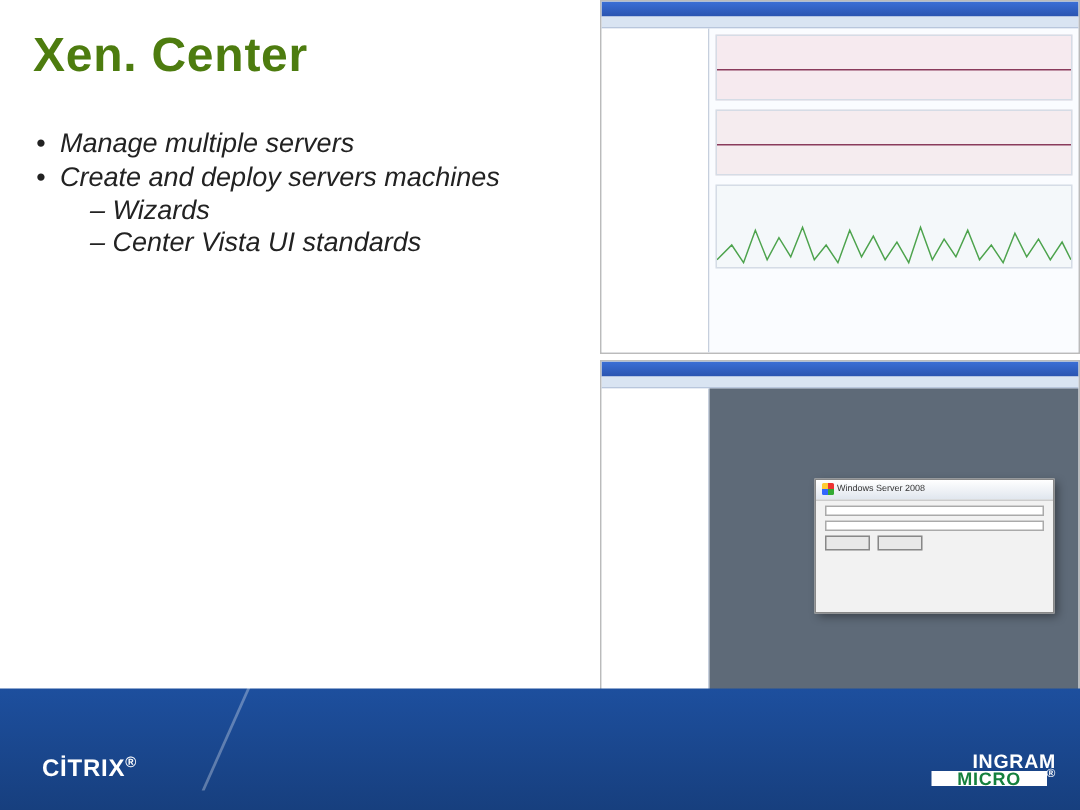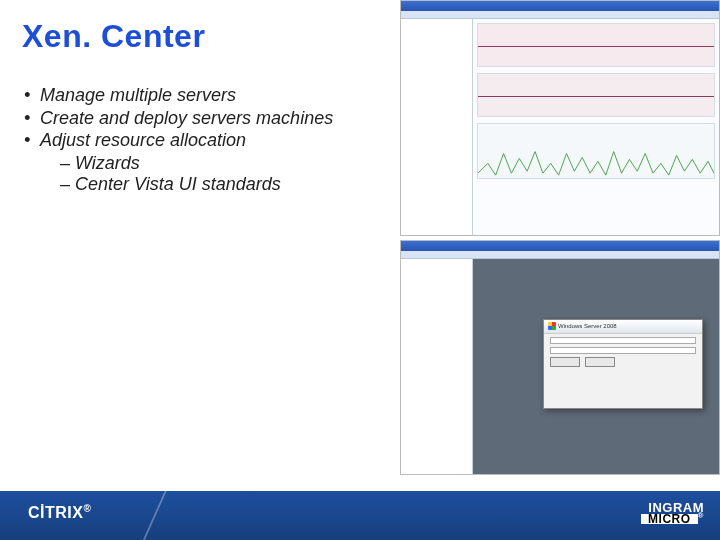--- a/index.html
+++ b/index.html
@@ -1,18 +1,18 @@
 <!DOCTYPE html>
 <html><head>
 <meta charset="utf-8">
 <style>
   * { box-sizing: border-box; margin: 0; padding: 0; }
   html, body { width: 720px; height: 540px; font-family: Arial, Helvetica, sans-serif; background: #fff; overflow: hidden; }
   .slide { position: relative; width: 720px; height: 540px; }
-  .title { position: absolute; left: 22px; top: 18px; font-size: 32px; color: #1d4ed8; letter-spacing: 0.5px; }
+  .title { position: absolute; left: 22px; top: 18px; font-size: 32px; color: #4d7c0f; letter-spacing: 0.5px; }
   .content { position: absolute; left: 22px; top: 85px; width: 350px; font-size: 18px; color: #222; line-height: 1.15; }
   .content ul { list-style: none; font-style: italic; }
   .content li.bullet { position: relative; padding-left: 18px; margin-bottom: 2px; }
   .content li.bullet::before { content: "•"; position: absolute; left: 2px; top: 0; }
   .content li.sub { margin-left: 38px; padding-left: 0; }
   .content li.sub::before { content: "– "; }
   .screens { position: absolute; right: 0; top: 0; width: 320px; height: 475px; display: flex; flex-direction: column; gap: 4px; background: #fff; }
   .shot { flex: 1; border: 1px solid #bbb; background: #eef2f6; position: relative; overflow: hidden; }
   .shot .titlebar { height: 10px; background: linear-gradient(#3b6fd6,#2a54b0); }
   .shot .toolbar { height: 8px; background: #d9e4f2; border-bottom: 1px solid #b8c6dc; }
@@ -28,41 +28,40 @@
   .shot2 .sidebar { position: absolute; left: 0; top: 18px; width: 72px; bottom: 0; background: #fff; border-right: 1px solid #c6cfdd; }
   .shot2 .sidebar .tree { padding: 4px 2px; font-size: 4px; color: #333; }
   .shot2 .sidebar .tree div { padding-left: 10px; margin-bottom: 1px; border-left: 1px dotted #9bb; }
   .shot2 .main { position: absolute; left: 72px; top: 18px; right: 0; bottom: 0; background: #5e6a78; }
   .shot2 .dialog { position: absolute; left: 70px; top: 60px; width: 160px; height: 90px; background: #f2f2f2; border: 1px solid #888; box-shadow: 2px 2px 6px rgba(0,0,0,0.4); }
   .shot2 .dialog .dtitle { height: 14px; background: linear-gradient(#fff,#e0e6ee); border-bottom: 1px solid #ccc; font-size: 6px; padding: 2px 4px; color: #333; display: flex; align-items: center; gap: 2px; }
   .shot2 .dialog .flag { width: 8px; height: 8px; background: conic-gradient(#e33 0 25%, #3a3 0 50%, #36f 0 75%, #fc3 0); border-radius: 1px; }
   .shot2 .dialog .dbody { padding: 3px 6px; font-size: 4px; color: #444; }
   .shot2 .dialog .field { height: 7px; background: #fff; border: 1px solid #aaa; margin-bottom: 3px; }
   .shot2 .dialog .btn { display:inline-block; width: 30px; height: 10px; background: #e8e8e8; border: 1px solid #888; margin-right: 4px; }
-  .footer { position: absolute; left: 0; right: 0; bottom: 0; height: 49px; background: linear-gradient(#1d4f9e 0%, #173f7e 100%); }
+  .footer { position: absolute; left: 0; right: 0; bottom: 0; height: 81px; background: linear-gradient(#1d4f9e 0%, #173f7e 100%); }
   .footer .diag { position: absolute; left: 150px; top: -2px; width: 2px; height: 70px; background: rgba(255,255,255,0.3); transform: skewX(-24deg); }
   .footer .citrix { position: absolute; left: 28px; bottom: 18px; color: #fff; font-size: 16px; font-weight: 600; letter-spacing: 0.5px; }
   .footer .citrix .dot { font-size: 10px; vertical-align: super; }
   .footer .ingram { position: absolute; right: 16px; bottom: 16px; color: #fff; font-size: 13px; font-weight: 800; text-align: right; line-height: 0.85; letter-spacing: 0.5px; }
-  .footer .ingram .micro { background: #fff; color: #000000; padding: 0 7px; font-size: 12px; display: inline-block; text-align: center; }
+  .footer .ingram .micro { background: #fff; color: #15803d; padding: 0 17px; font-size: 12px; display: inline-block; text-align: center; }
   .bg-grad { position: absolute; left: 0; right: 0; bottom: 65px; height: 80px; background: linear-gradient(#fff 0%, #cfdcea 100%); z-index: -1; }
 </style>
 </head>
 <body>
 
 <div class="slide">
   <div class="bg-grad"></div>
 
   <h1 class="title">Xen. Center</h1>
 
   <div class="content">
     <ul>
       <li class="bullet">Manage multiple servers</li>
       <li class="bullet">Create and deploy servers machines</li>
-      <li class="bullet">Adjust resource allocation</li>
       <li class="sub">Wizards</li>
       <li class="sub">Center Vista UI standards</li>
     </ul>
   </div>
 
   <div class="screens">
     <div class="shot shot1">
       <div class="titlebar"></div>
       <div class="toolbar"></div>
       <div class="sidebar">

